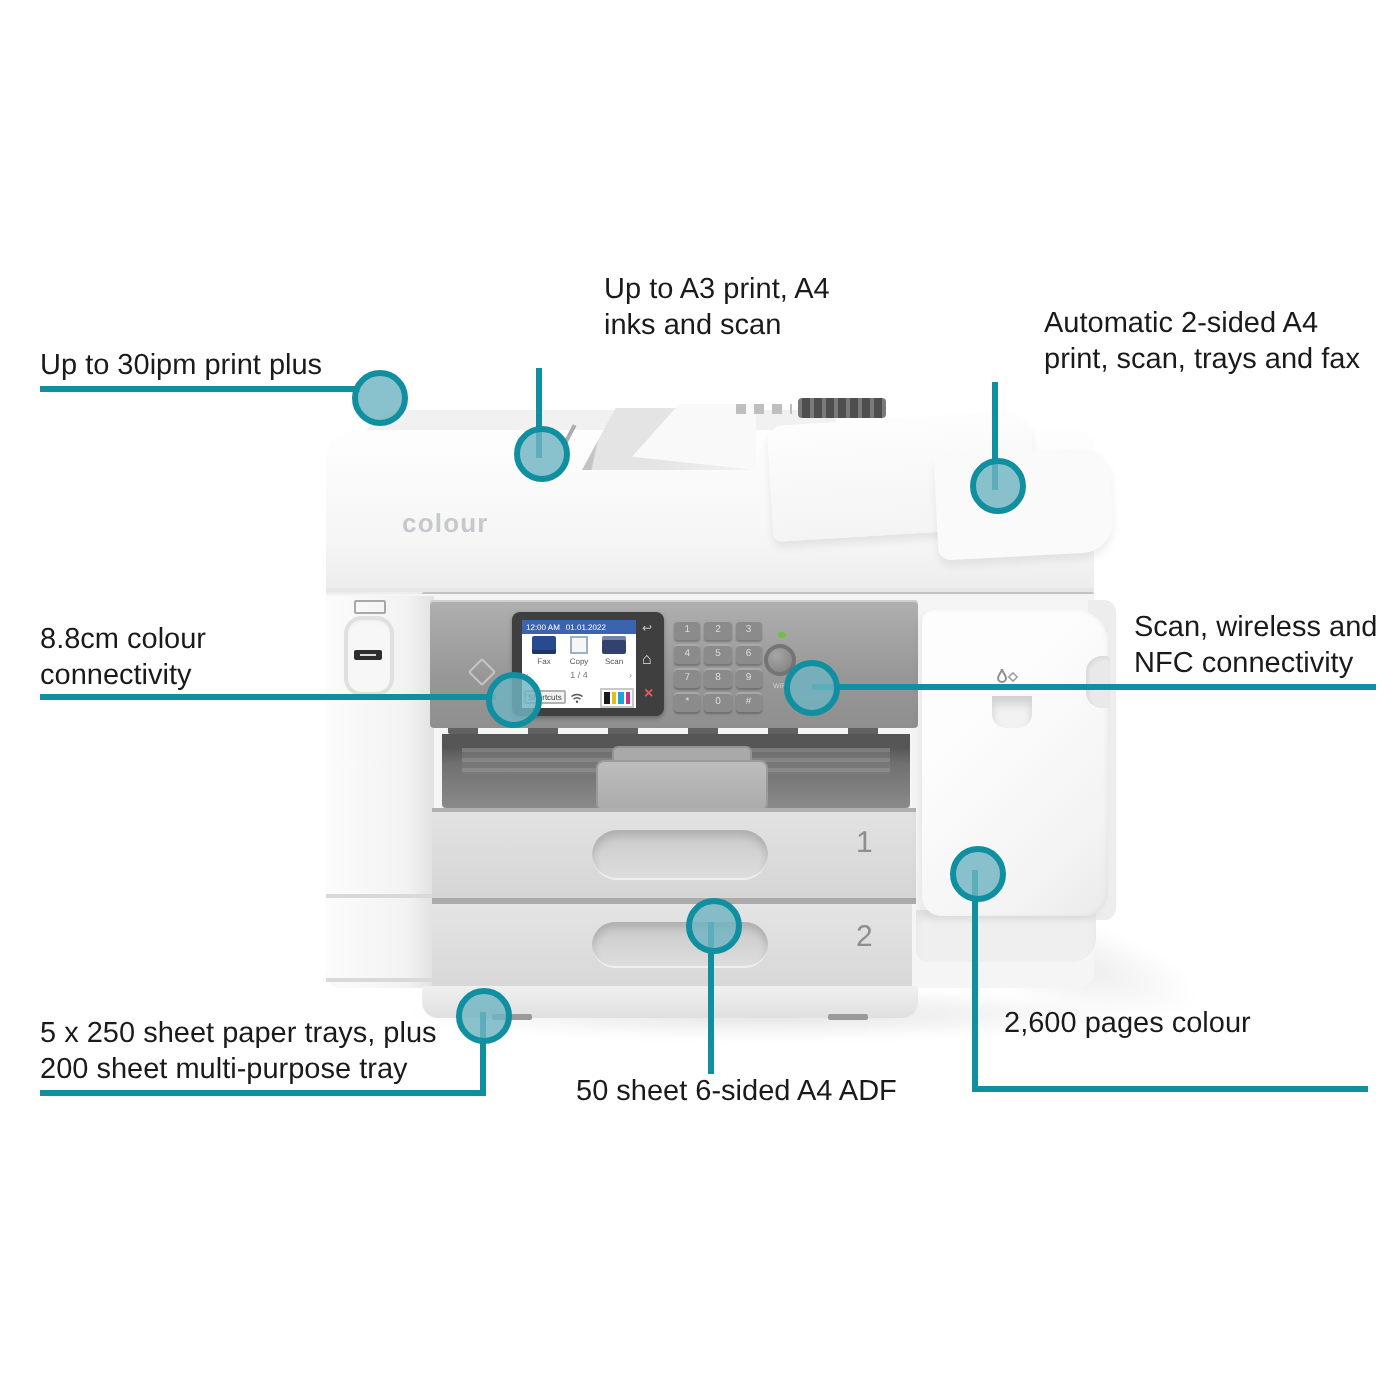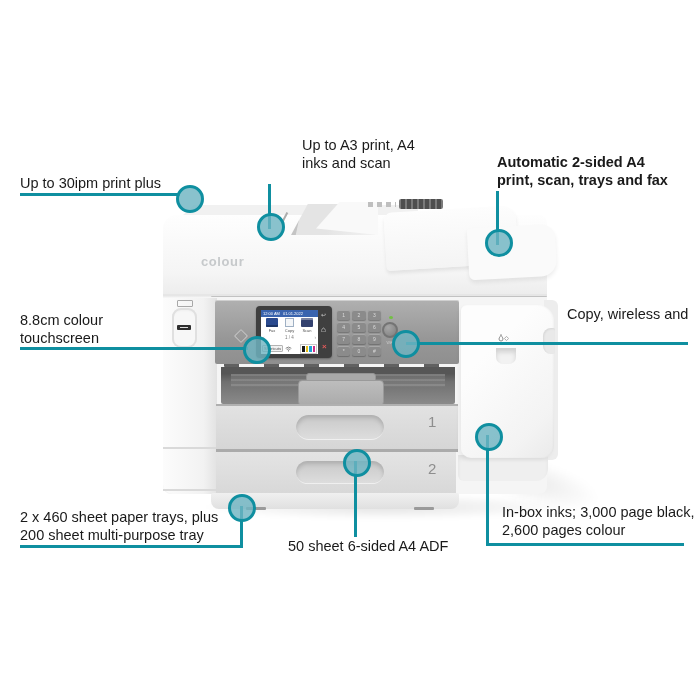--- a/index.html
+++ b/index.html
@@ -127,21 +127,21 @@
   .doornotch{left:496px;top:348px;width:20px;height:16px;background:#F2F2F2;border-radius:0 0 7px 7px;
              box-shadow:inset 0 4px 5px rgba(0,0,0,.14);}
 
   
   .co-label{font-size:14.5px;line-height:17.5px;color:#1a1a1a;white-space:nowrap;}
   .lead{background:#0F8FA0;}
   .dot{width:22px;height:22px;border:3px solid #0F8FA0;border-radius:50%;
        background:rgba(111,181,194,.82);box-sizing:content-box;}
   .t1{left:20px;top:175px;} .l1{left:20px;top:193px;width:160px;height:3px;} .c1{left:176px;top:185px;}
   .t2{left:267px;top:137px;margin-left:35px;} .l2{left:268px;top:184px;width:3px;height:45px;} .c2{left:257px;top:213px;}
-  .t3{left:497px;top:154px;font-weight:bold;} .l3{left:496px;top:191px;width:3px;height:54px;} .c3{left:485px;top:229px;}
+  .t3{left:522px;top:154px;} .l3{left:496px;top:191px;width:3px;height:54px;} .c3{left:485px;top:229px;}
   .t4{left:20px;top:312px;}  .l4{left:20px;top:347px;width:228px;height:3px;} .c4{left:243px;top:336px;}
   .t5{left:567px;top:306px;} .l5{left:406px;top:342px;width:282px;height:3px;} .c5{left:392px;top:330px;}
   .t6{left:20px;top:509px;}  .l6a{left:20px;top:545px;width:223px;height:3px;}
   .l6b{left:240px;top:506px;width:3px;height:42px;} .c8{left:228px;top:494px;}
   .t7{left:288px;top:538px;} .l7{left:354px;top:461px;width:3px;height:76px;} .c7{left:343px;top:449px;}
   .t8{left:502px;top:504px;} .l8a{left:486px;top:435px;width:3px;height:110px;}
   .l8b{left:486px;top:543px;width:198px;height:3px;} .c6{left:475px;top:423px;}
 </style>
 </head>
 <body>
@@ -284,30 +284,30 @@
   <div class="abs co-label t2">
     <div>Up to A3 print, A4</div>
     <div>inks and scan</div>
   </div>
   <div class="abs co-label t3">
     <div>Automatic 2-sided A4</div>
     <div>print, scan, trays and fax</div>
   </div>
   <div class="abs co-label t4">
     <div>8.8cm colour</div>
-    <div>touchscreen</div>
+    <div>connectivity</div>
   </div>
   <div class="abs co-label t5">
-    <div>Copy, wireless and</div>
+    <div>Scan, wireless and</div>
+    <div>NFC connectivity</div>
   </div>
   <div class="abs co-label t6">
-    <div>2 x 460 sheet paper trays, plus</div>
+    <div>5 x 250 sheet paper trays, plus</div>
     <div>200 sheet multi-purpose tray</div>
   </div>
   <div class="abs co-label t7">
     <div>50 sheet 6-sided A4 ADF</div>
   </div>
   <div class="abs co-label t8">
-    <div>In-box inks; 3,000 page black,</div>
     <div>2,600 pages colour</div>
   </div>
 
 </div>
 
 </body></html>

